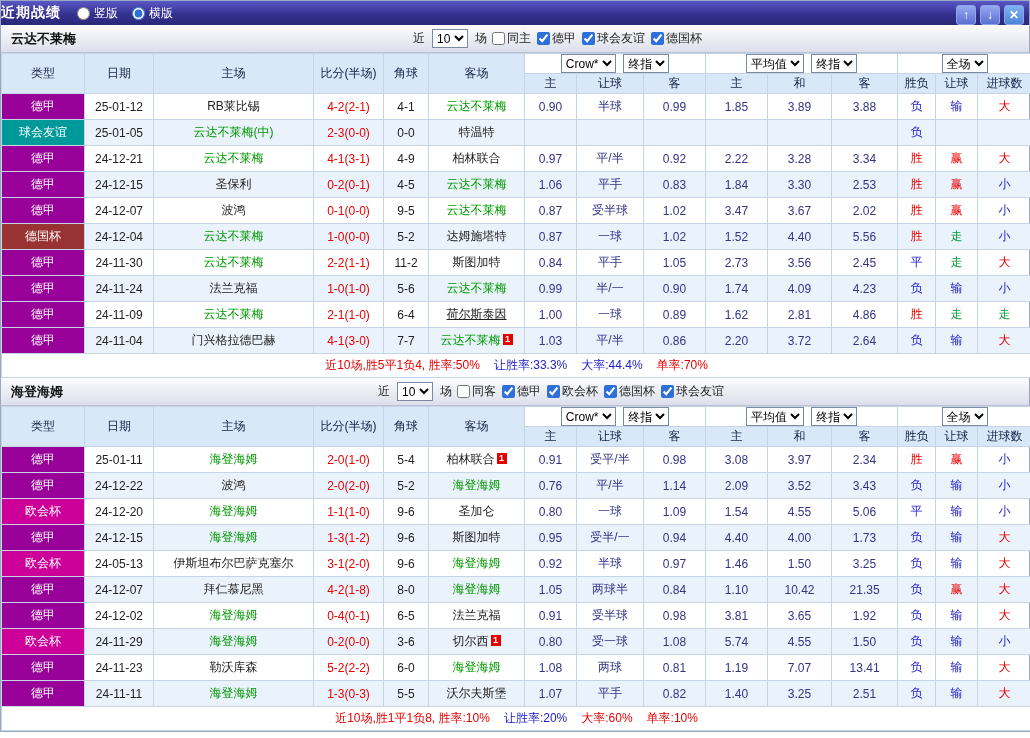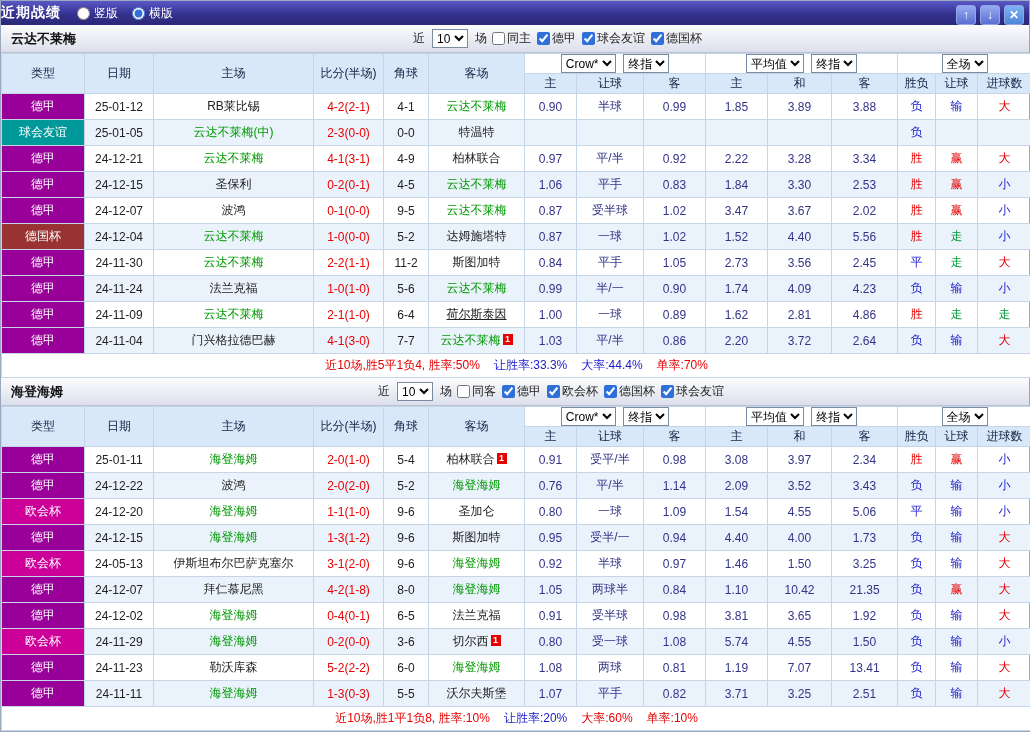--- a/index.html
+++ b/index.html
@@ -558,21 +558,21 @@
           <tr>
             <td class="league-cell" style="background: rgb(153, 0, 153);">德甲</td>
             <td class="date-cell">24-11-11</td>
             <td><span style="color: rgb(0, 153, 0);">海登海姆</span></td>
             <td class="score-cell">1-3(0-3)</td>
             <td class="corner-cell">5-5</td>
             <td><span>沃尔夫斯堡</span></td>
             <td class="odds-cell">1.07</td>
             <td class="odds-cell">平手</td>
             <td class="odds-cell">0.82</td>
-            <td class="odds-cell">3.71</td>
+            <td class="odds-cell">1.40</td>
             <td class="odds-cell">3.25</td>
             <td class="odds-cell">2.51</td>
             <td class="verdict-cell" style="color: rgb(26, 26, 204);">负</td>
             <td class="verdict-cell" style="color: rgb(26, 26, 204);">输</td>
             <td class="verdict-cell" style="color: rgb(230, 0, 0);">大</td>
           </tr>
         </tbody>
       <tfoot>
         <tr>
             <td colspan="15"><span style="color: rgb(230, 0, 0);">近10场,胜1平1负8, 胜率:10%</span><span style="color: rgb(26, 26, 204);">让胜率:20%</span><span style="color: rgb(230, 0, 0);">大率:60%</span><span style="color: rgb(230, 0, 0);">单率:10%</span></td>

